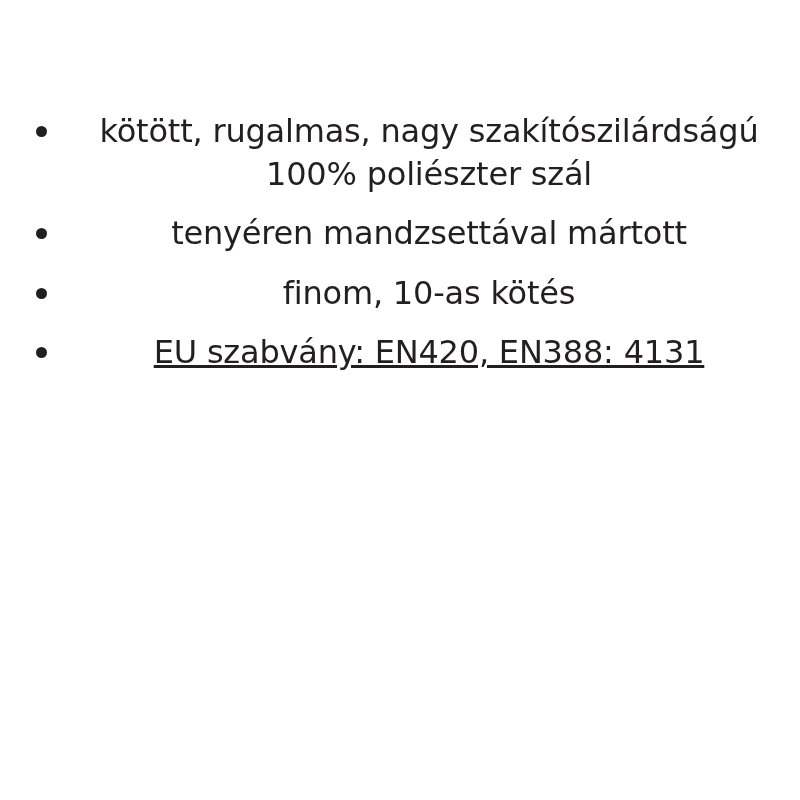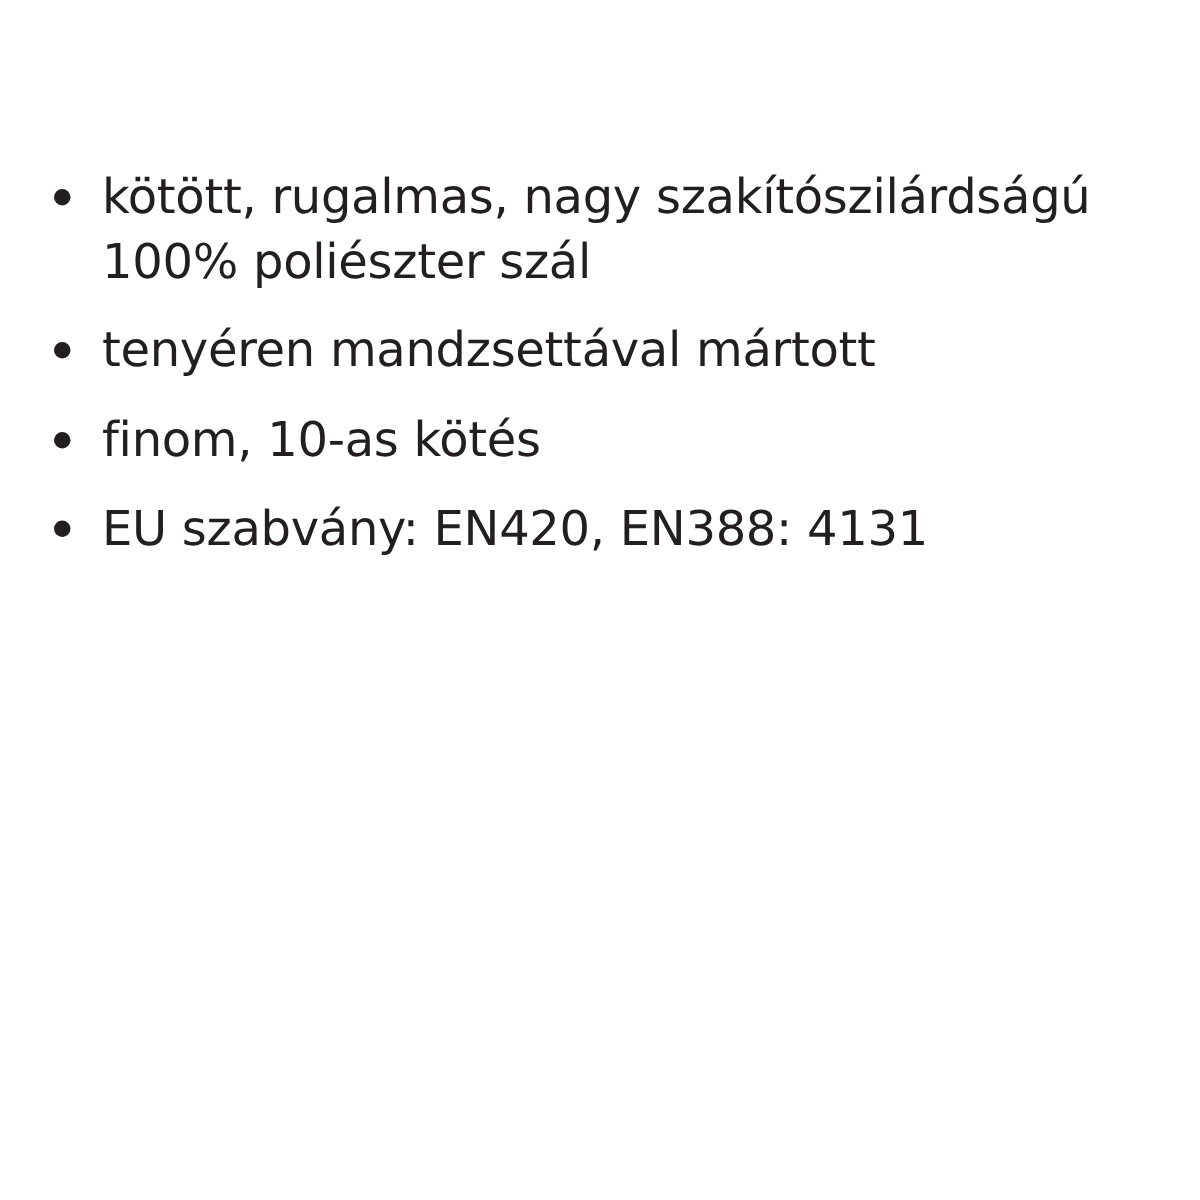--- a/index.html
+++ b/index.html
@@ -13,38 +13,40 @@
     font-family: "DejaVu Sans", "Liberation Sans", sans-serif;
     color: #231f20;
     overflow: hidden;
   }
   .page {
     position: relative;
     width: 800px;
     height: 800px;
     box-sizing: border-box;
     padding: 110px 10px 0 22px;
+    text-align: center;
   }
   .feature-list {
     list-style: none;
     margin: 0;
     padding: 0;
   }
   .feature-item {
     position: relative;
     padding-left: 46px;
     margin: 0 0 17px 0;
     font-size: 32px;
     line-height: 1.33;
     letter-spacing: -0.2px;
     color: #231f20;
     font-weight: 400;
   }
   .feature-item:last-child {
     margin-bottom: 0;
+    text-decoration: underline;
   }
   .bullet {
     position: absolute;
     left: 14px;
     top: 16px;
     width: 11px;
     height: 11px;
     border-radius: 50%;
     background: #231f20;
     display: block;

